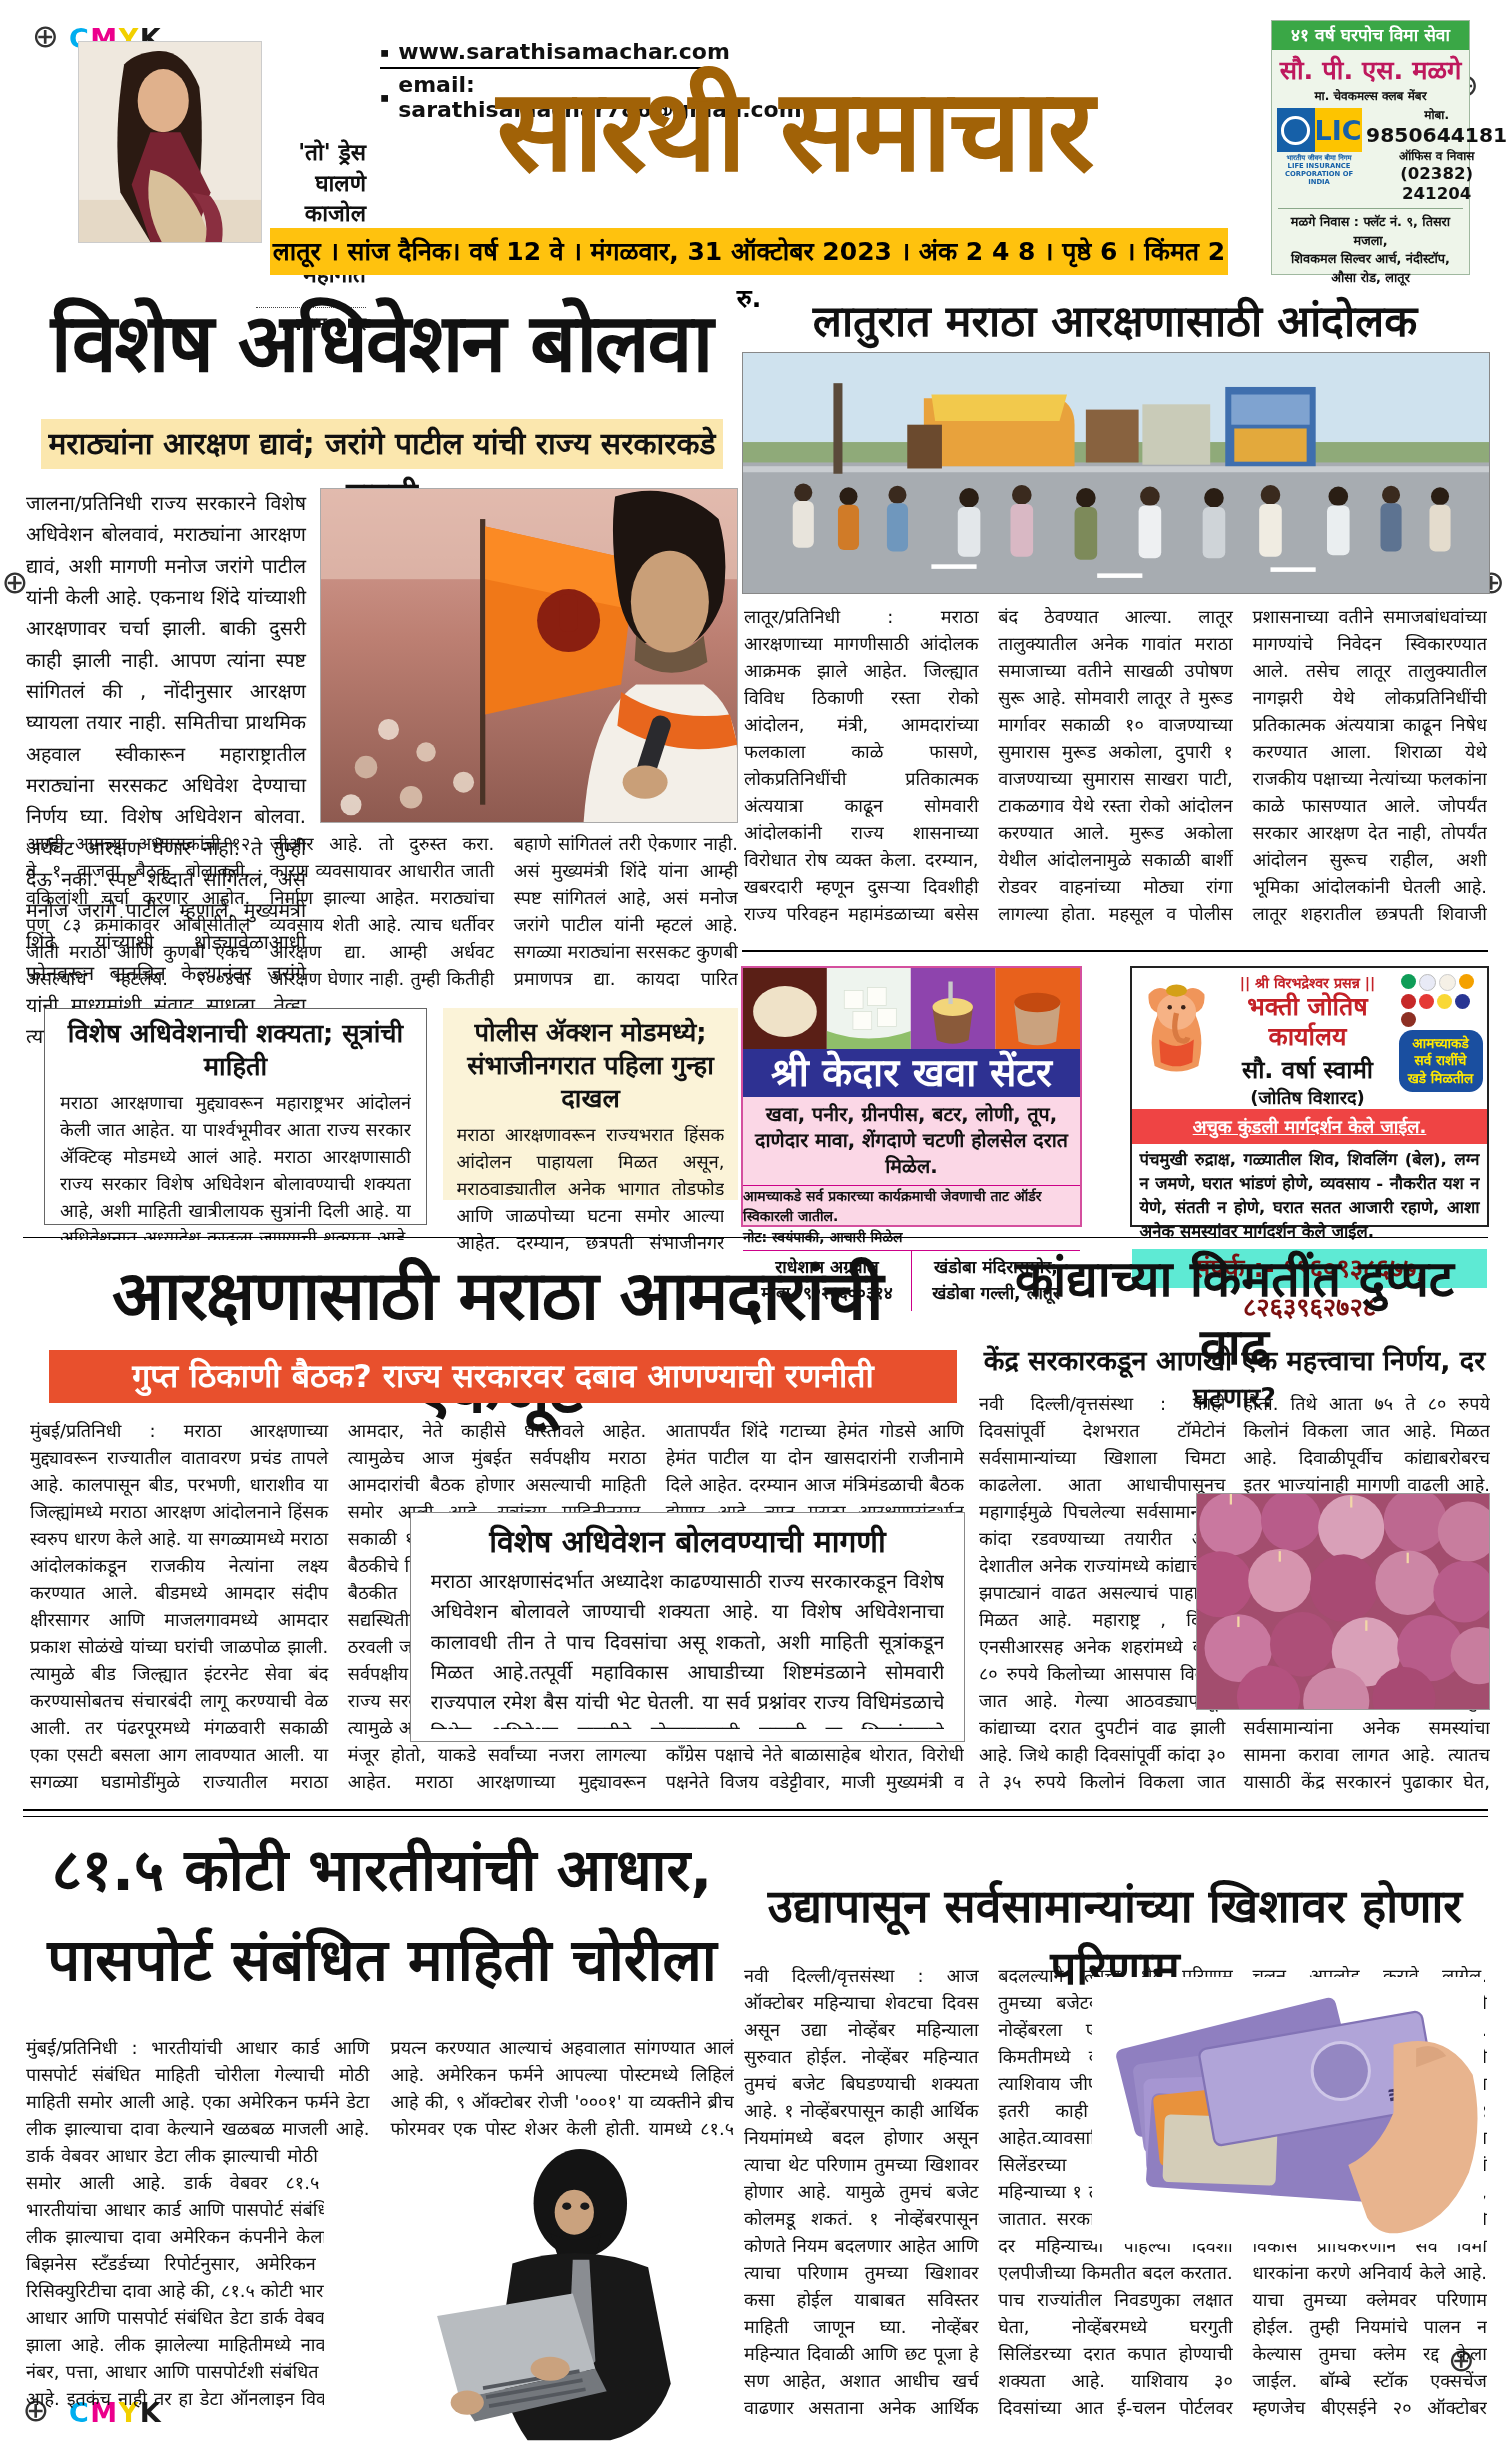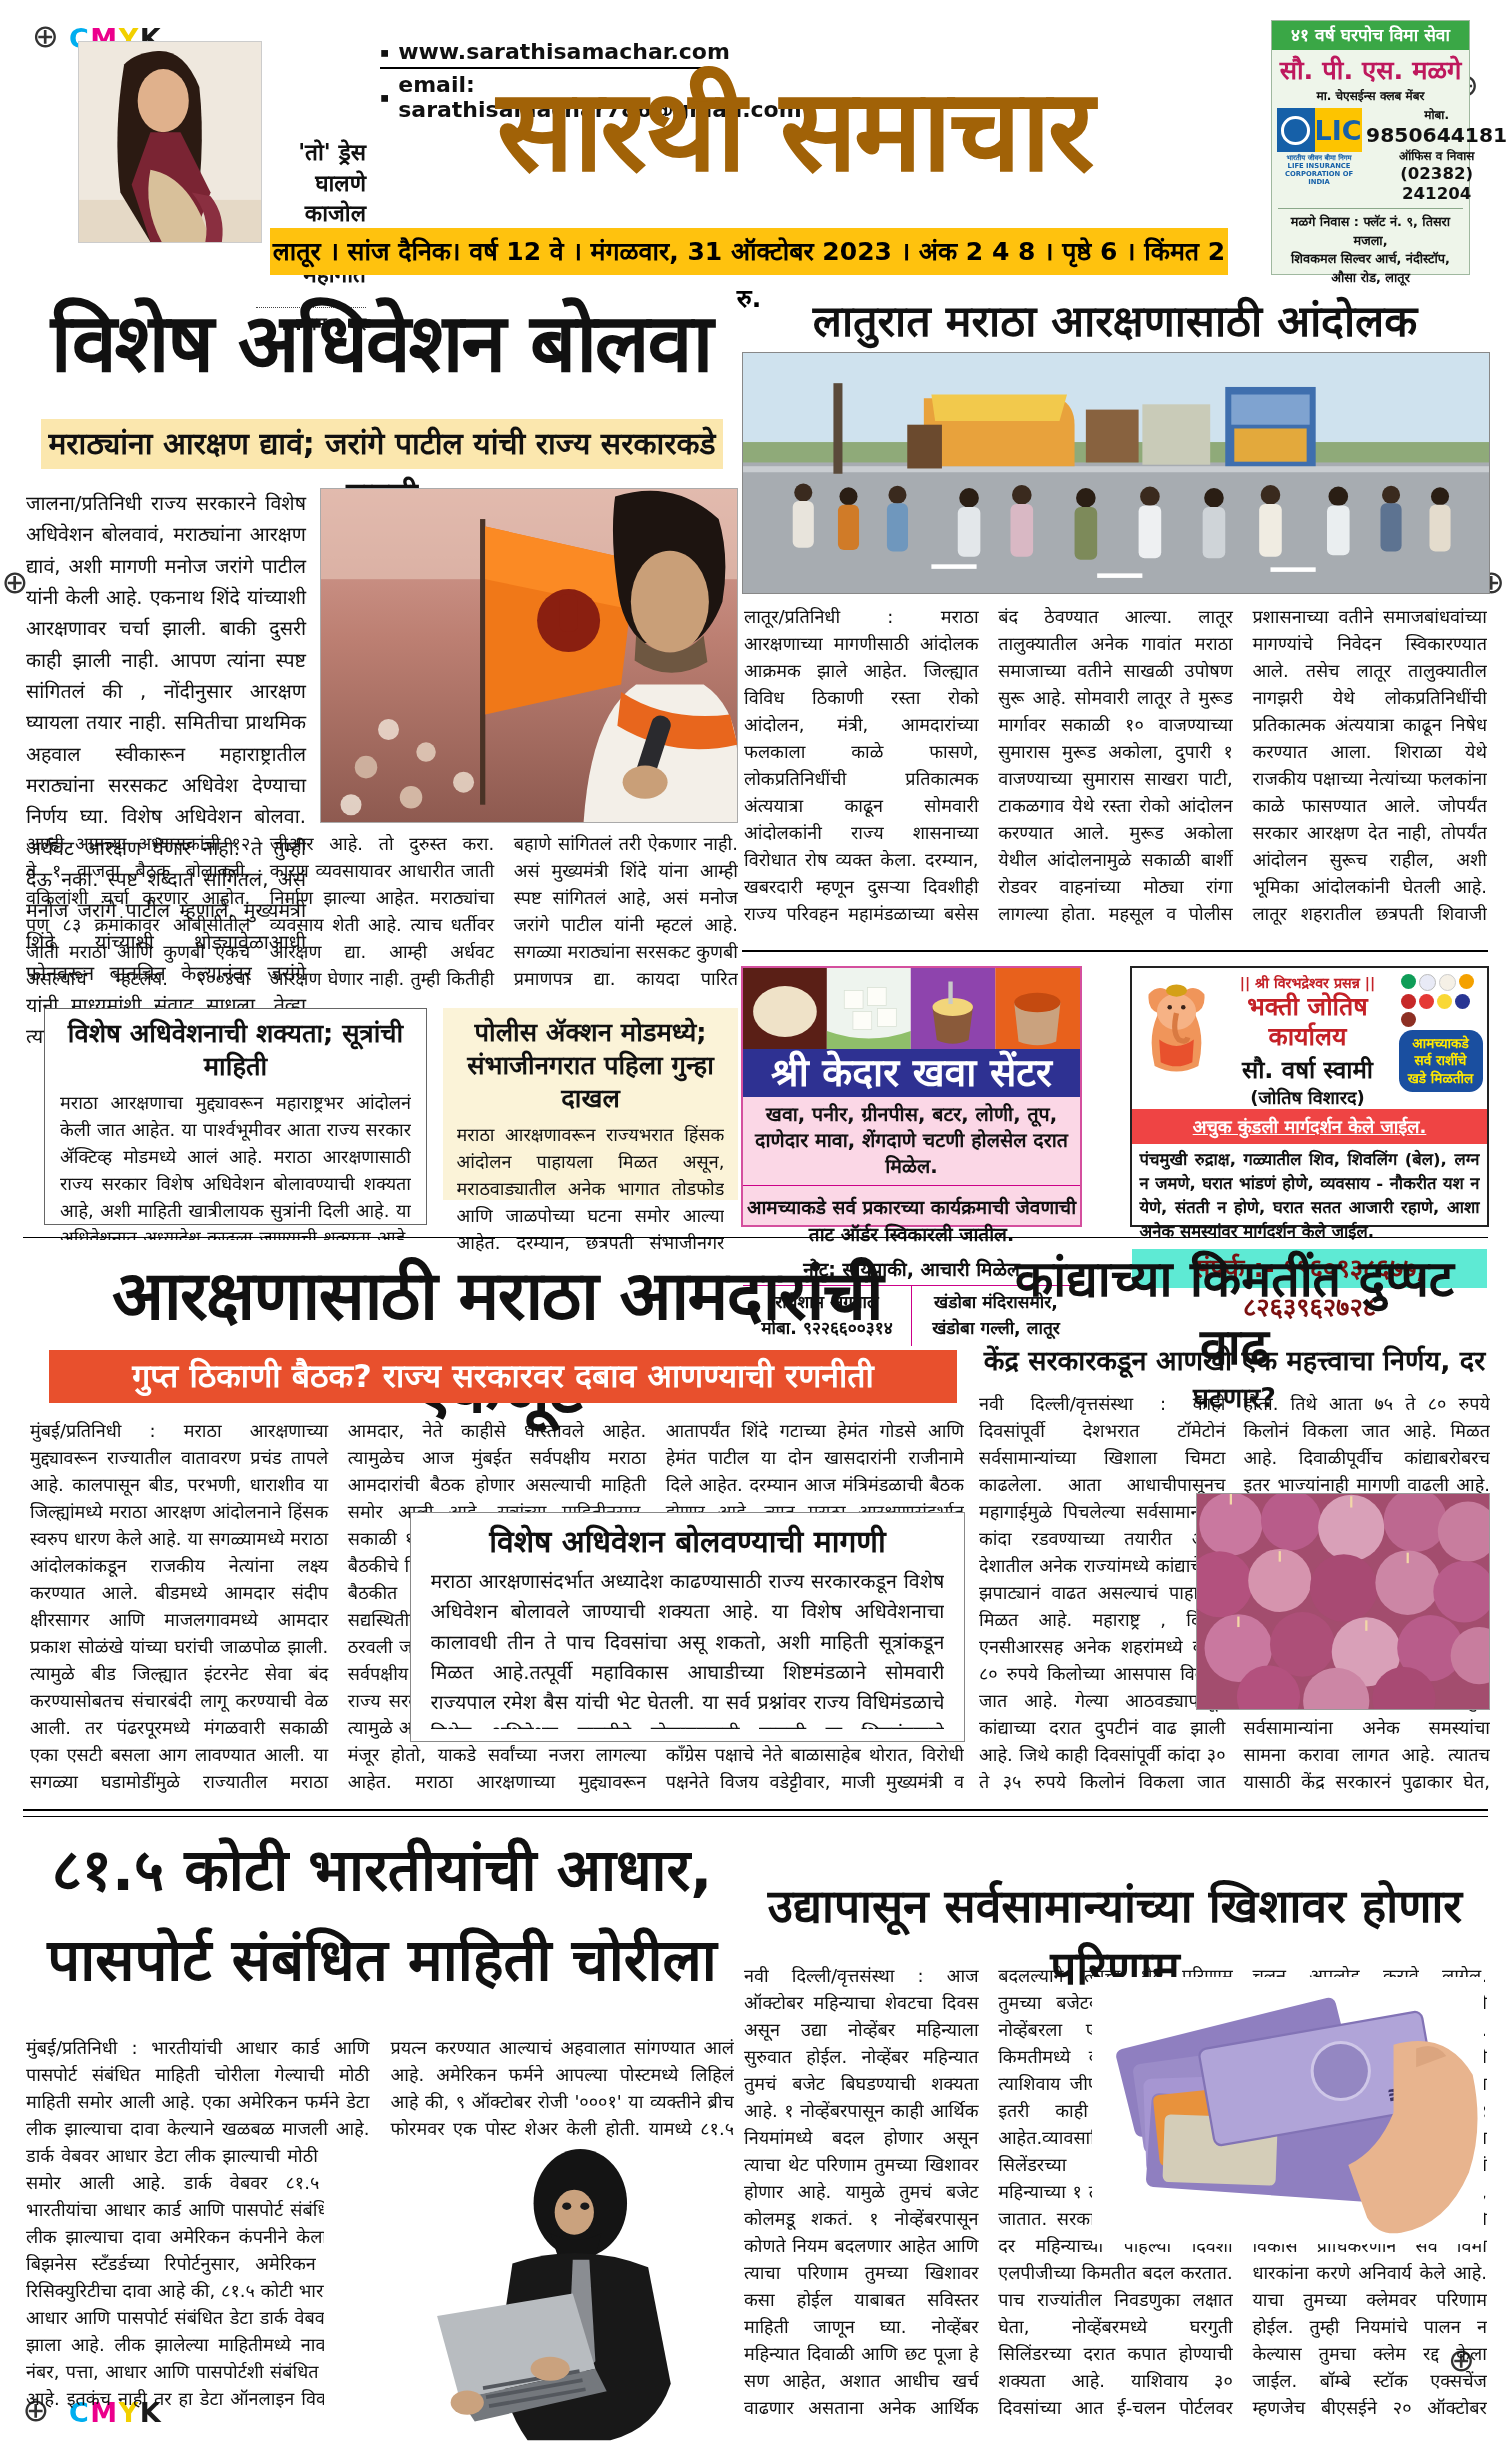--- a/index.html
+++ b/index.html
@@ -65,21 +65,21 @@
   .pro-head{left:742px;top:290px;width:746px;font-size:43px;font-weight:900;text-align:center;}
   .pro-photo{left:742px;top:352px;width:746px;height:240px;border:0.8px solid #888;}
   .pro-body{left:744px;top:603px;width:743px;height:340px;}
   .divider1{left:742px;top:950px;width:746px;height:0;border-top:2.3px solid #000;}
 
   
   .khawa{left:741px;top:966px;width:341px;height:261px;border:2.3px solid #d44f9e;background:#fbd7e6;box-sizing:border-box;}
   .khawa-tiles{display:flex;height:81px;}
   .khawa-title{background:#2e3192;color:#fff;font-size:39px;font-weight:800;text-align:center;line-height:48px;height:48px;}
   .khawa-items{font-size:19.6px;font-weight:700;text-align:center;padding:4.5px 7.5px;line-height:1.35;}
-  .khawa-note{font-size:19px;font-weight:600;text-align:center;border-top:0.8px solid #c08;padding-top:8px;line-height:1.4;}
+  .khawa-note{font-size:14px;font-weight:600;border-top:0.8px solid #c08;padding-top:1px;line-height:1.4;}
   .khawa-bot{display:flex;border-top:0.8px solid #c08;margin-top:3px;}
   .khawa-bot>div{flex:1;font-size:17.3px;font-weight:700;text-align:center;padding:3.8px 1.5px;line-height:1.5;}
   .khawa-bot .l{border-right:0.8px solid #c08;}
 
   .jyo{left:1130px;top:966px;width:359px;height:261px;border:2.3px solid #222;background:#fff;box-sizing:border-box;}
   .jyo-top{display:flex;}
   .jyo-mid{width:173px;text-align:center;}
   .jyo-bless{color:#c42127;font-size:14.3px;font-weight:700;margin-top:4.5px;}
   .jyo-title{color:#c42127;font-size:25px;font-weight:800;line-height:1.2;}
   .jyo-person{font-size:24px;font-weight:800;}
@@ -167,21 +167,21 @@
         <span class="bullet">▪</span>
         <span>email: sarathisamachar786@gmail.com</span>
       </div>
   </div>
 
   <div class="abs mast-title">सारथी समाचार</div>
 
   <div class="abs lic">
     <div class="lic-head">४१ वर्ष घरपोच विमा सेवा</div>
     <div class="lic-name">सौ. पी. एस. मळगे</div>
-    <div class="lic-member">मा. चेएसईन्स क्लब मेंबर</div>
+    <div class="lic-member">मा. चेवकमल्स क्लब मेंबर</div>
     <div class="lic-row">
       <div class="lic-logo">
         <div class="lic-logo-top">
           <div class="lic-mark">
               <span></span>
             </div>
           <div class="lic-word">LIC</div>
         </div>
         <div class="lic-sub pre">भारतीय जीवन बीमा निगम
 LIFE INSURANCE CORPORATION OF INDIA</div>

